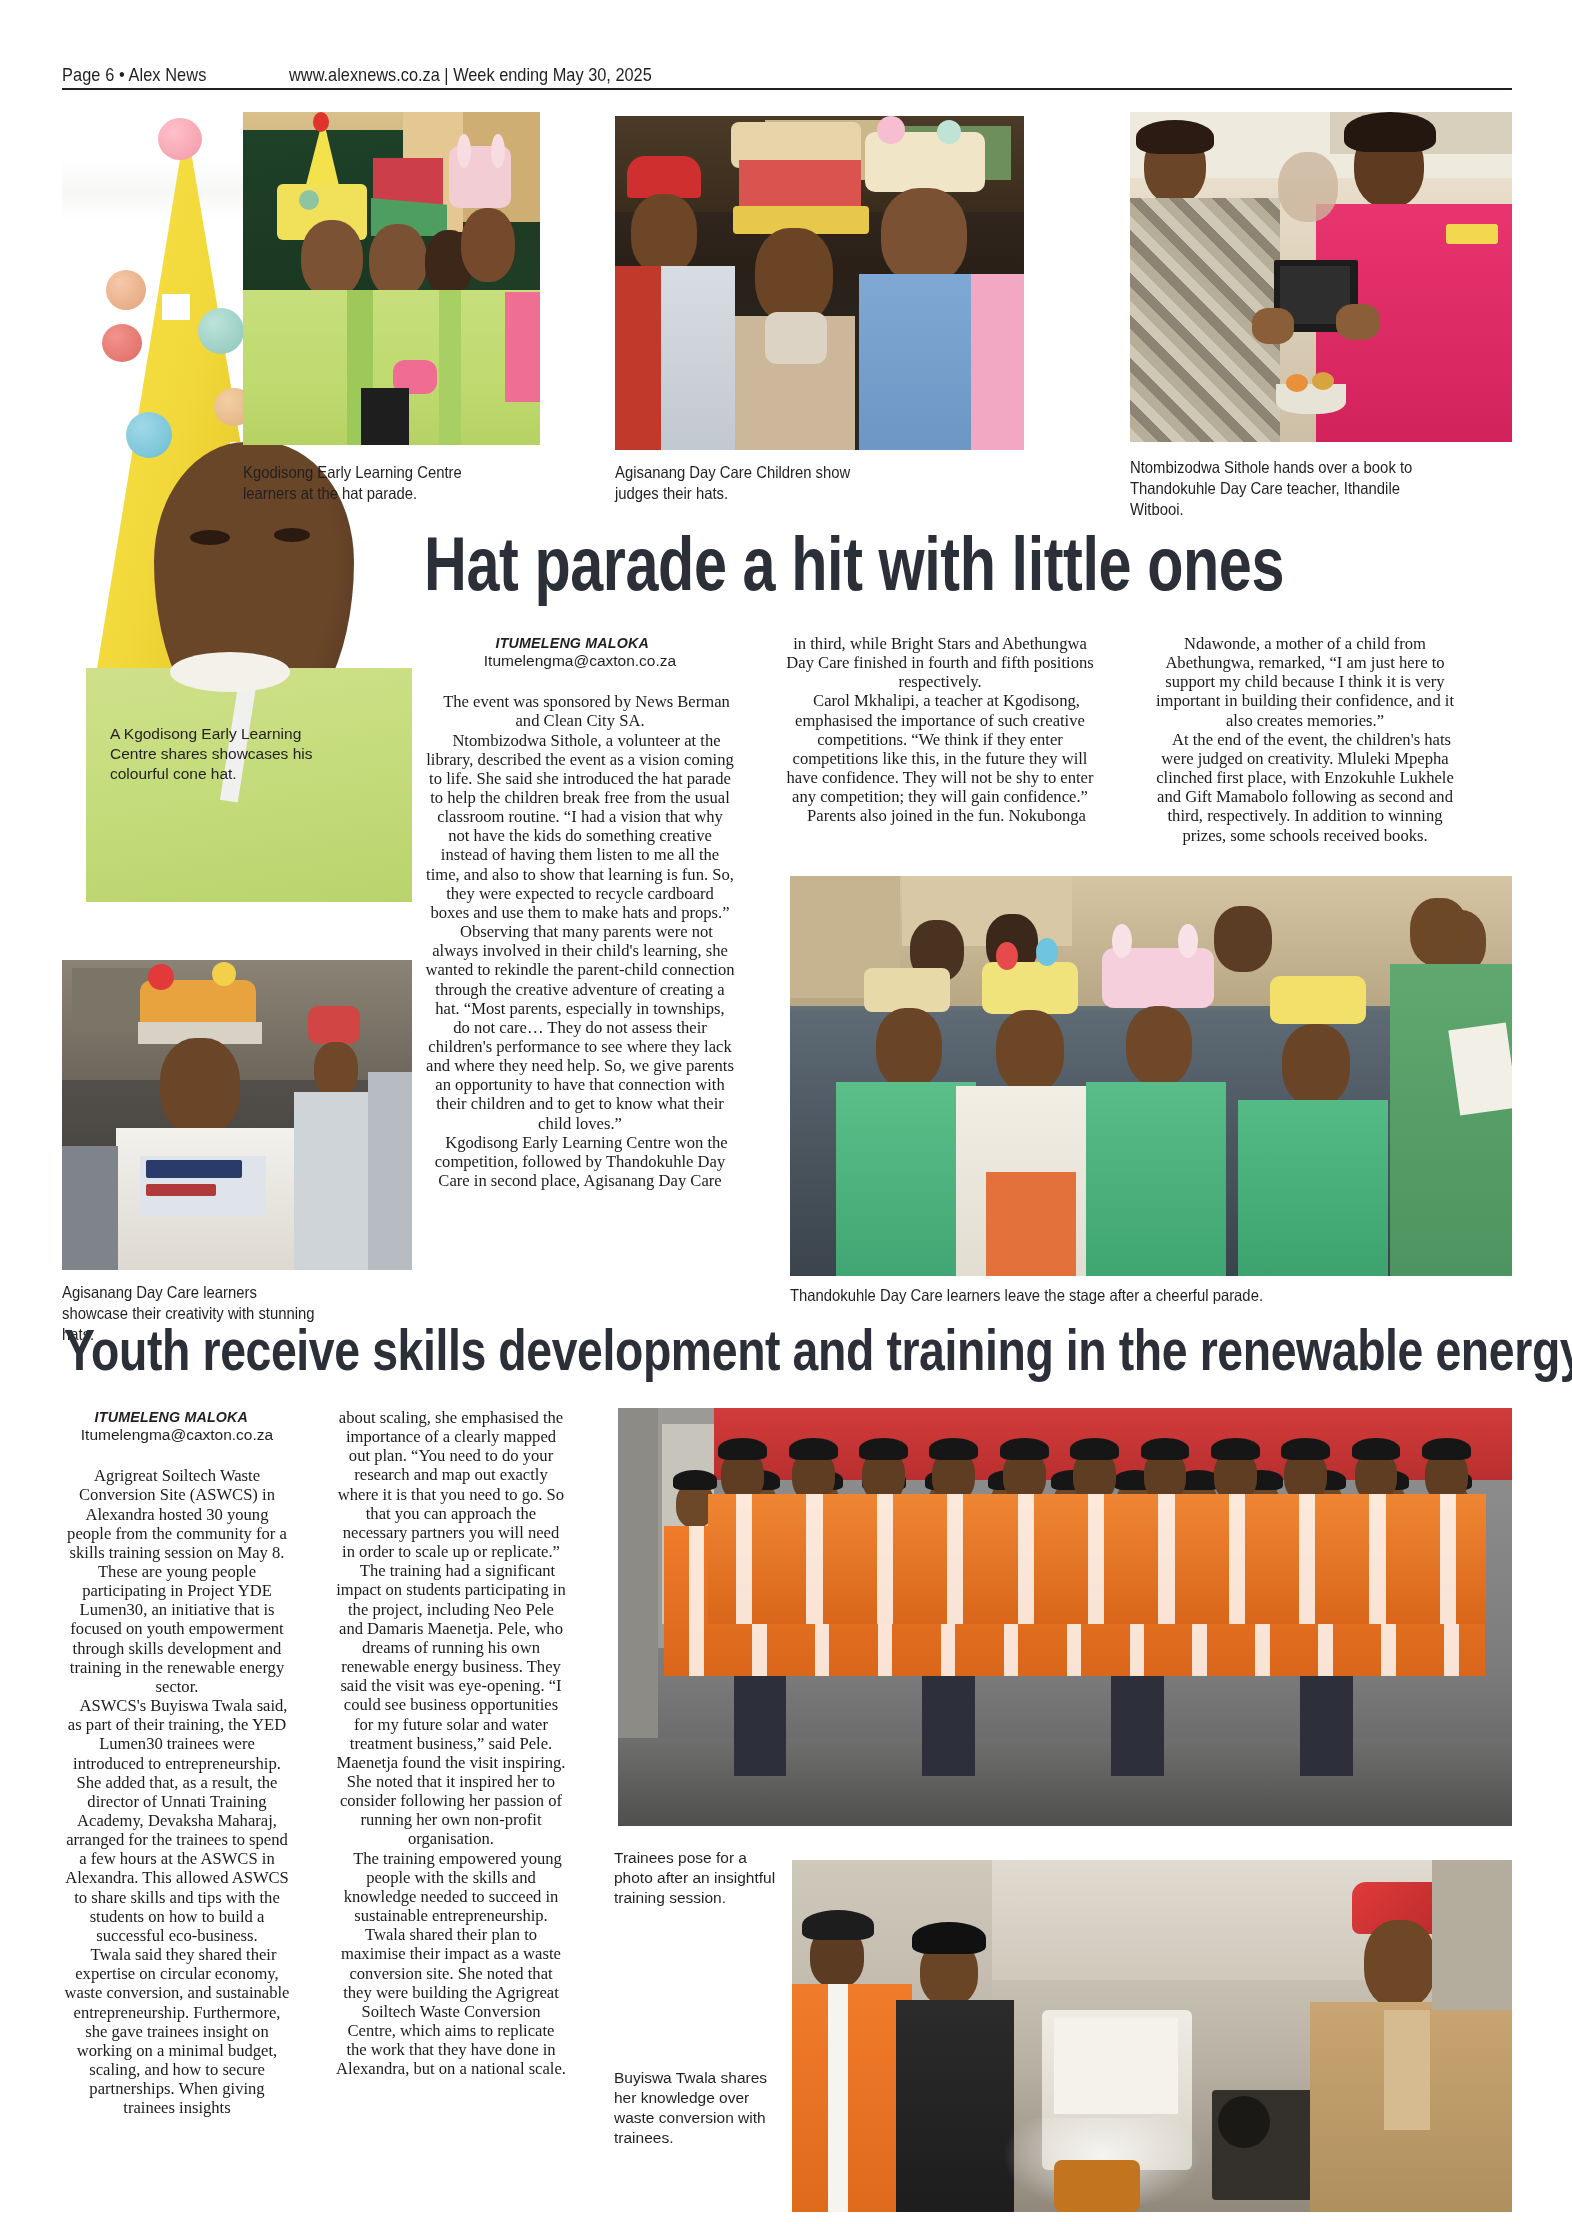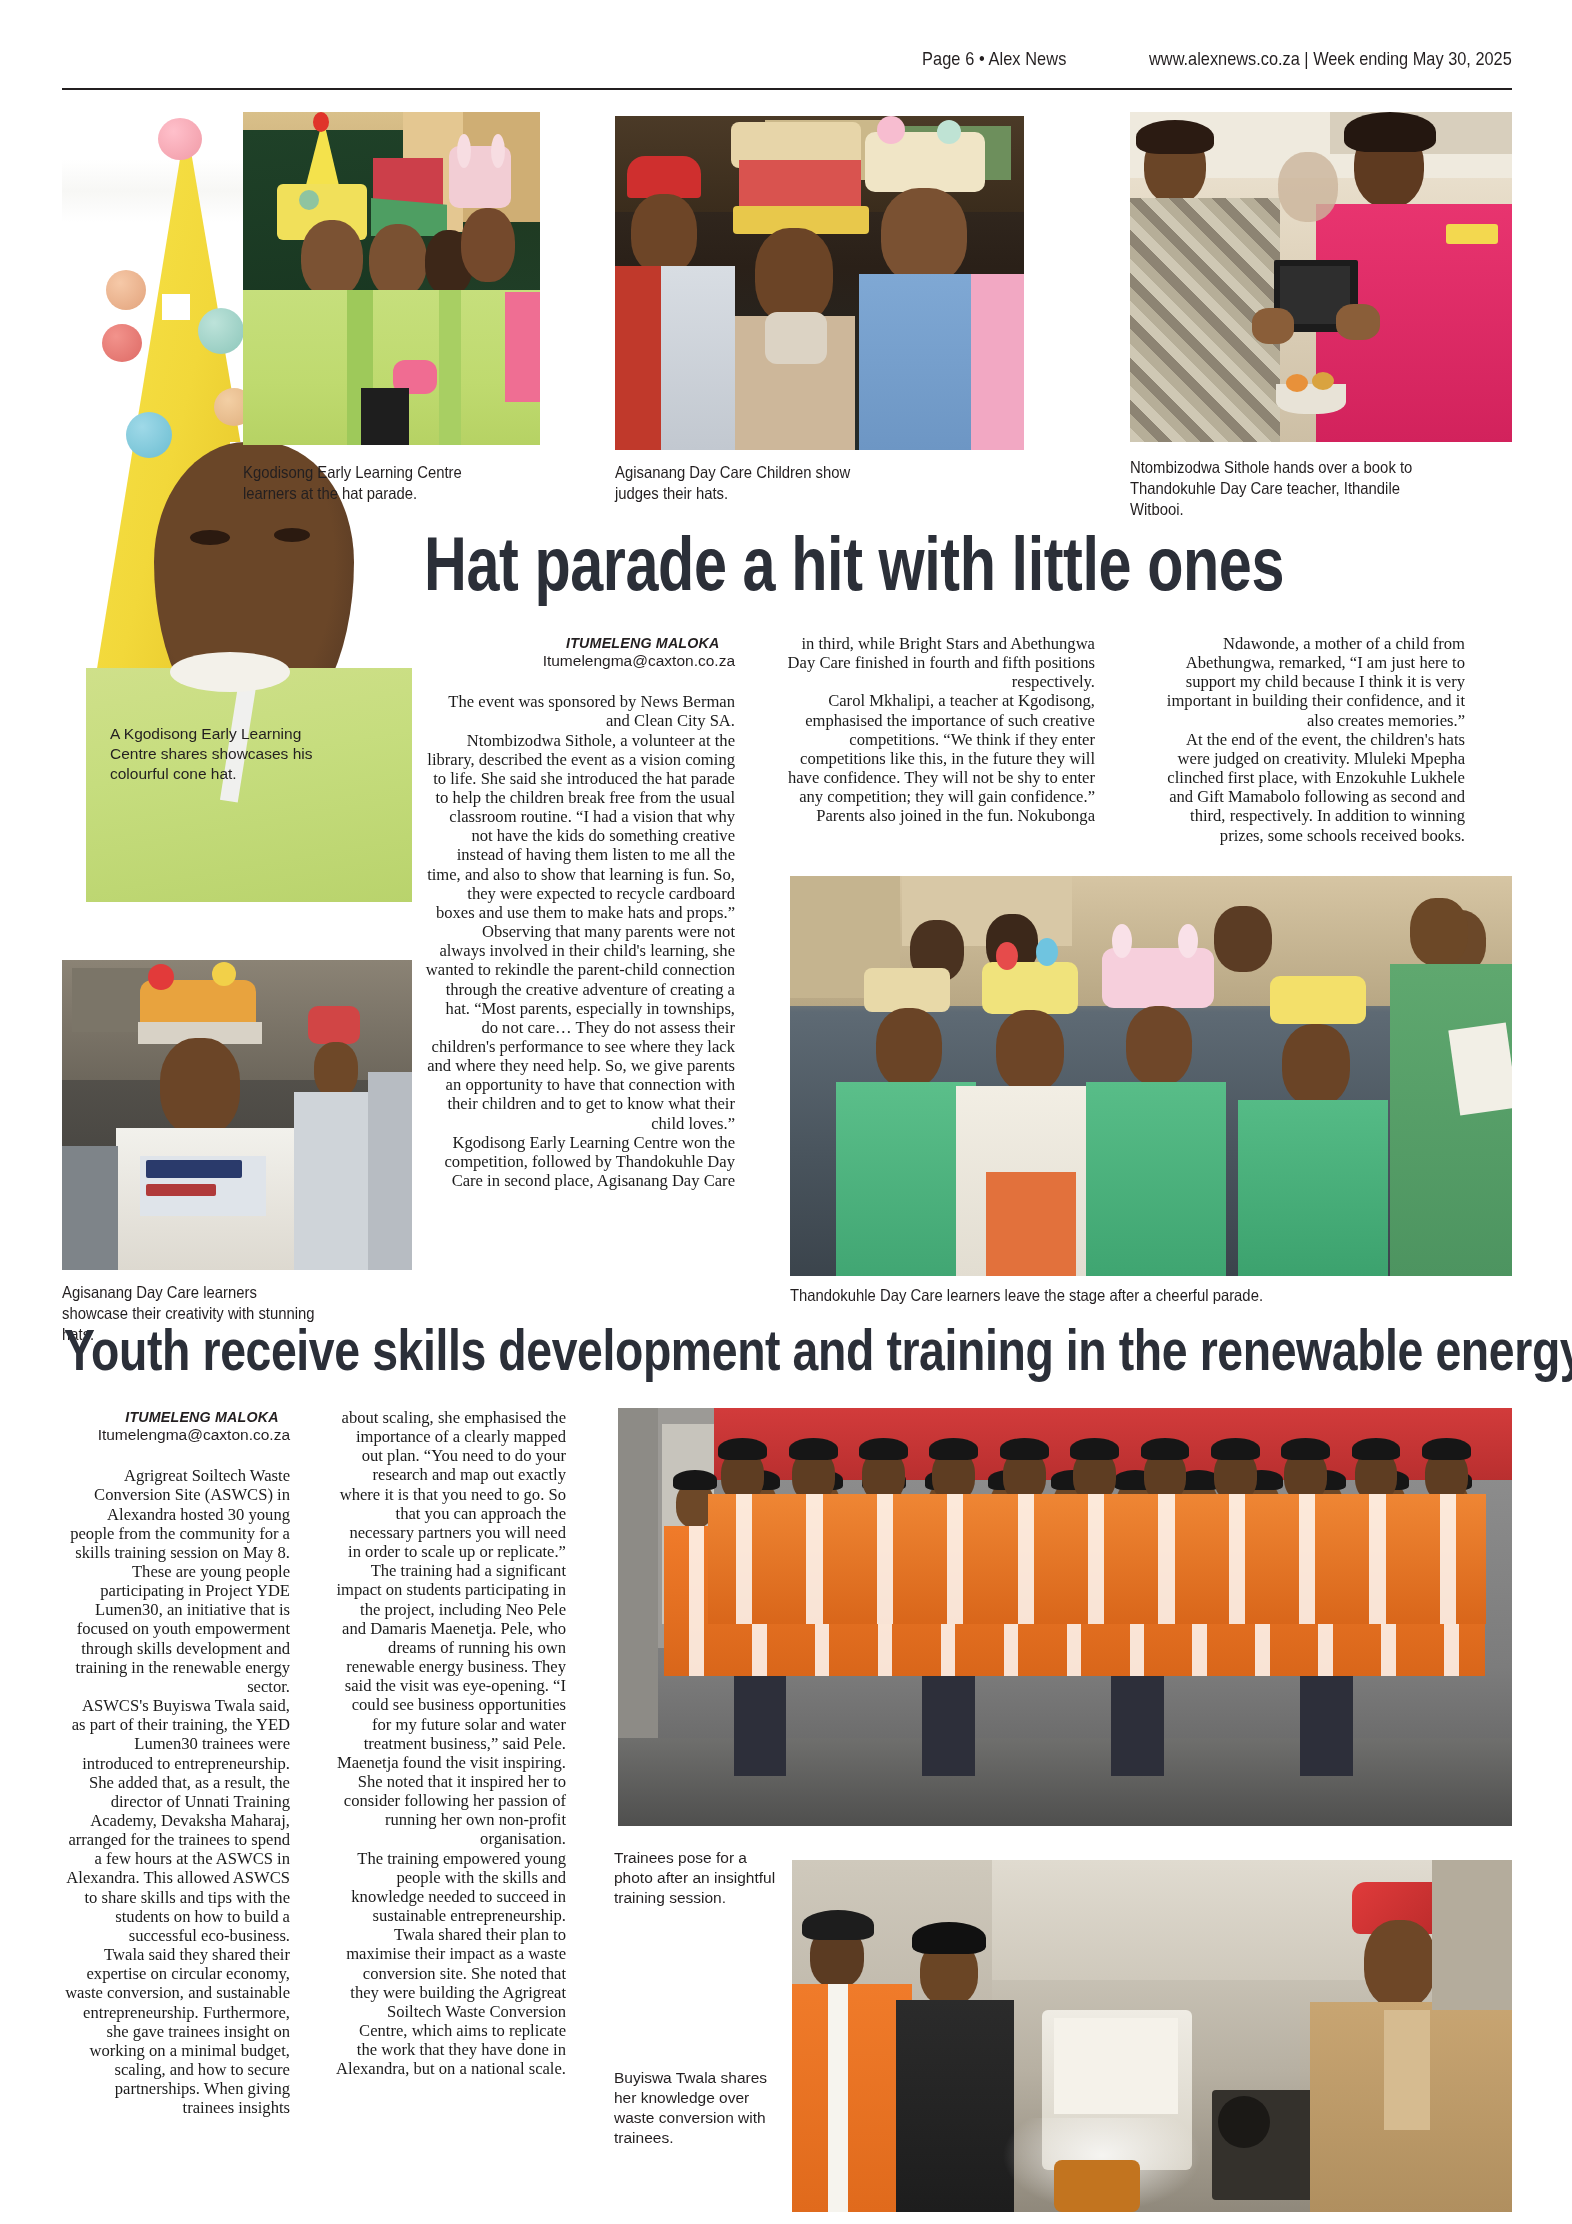--- a/index.html
+++ b/index.html
@@ -13,22 +13,22 @@
   .page {
     position: relative;
     width: 1572px;
     height: 2224px;
     background: #ffffff;
   }
 
   
   .masthead {
     position: absolute;
-    left: 62px; top: 40px; width: 1450px; height: 30px;
-    display: flex; justify-content: flex-end; align-items: flex-end;
+    left: 62px; top: 56px; width: 1450px; height: 30px;
+    display: flex; justify-content: flex-start; align-items: flex-end;
   }
   .masthead-left {
     font-family: "Liberation Sans Narrow", "Liberation Sans", sans-serif;
     font-size: 19px; color: #231f20; letter-spacing: 0.1px;
     transform: scaleX(0.86); transform-origin: left bottom;
   }
   .masthead-right {
     font-family: "Liberation Sans Narrow", "Liberation Sans", sans-serif;
     font-size: 19px; color: #231f20;
     transform: scaleX(0.86); transform-origin: right bottom;
@@ -85,21 +85,21 @@
   .byline-mail {
     font-family: "Liberation Sans", sans-serif;
     font-size: 15.5px; color: #231f20; margin-top: 1px;
   }
   .body-col {
     position: absolute;
     font-family: "Liberation Serif", serif;
     font-size: 16.6px;
     line-height: 1.155;
     color: #1b1b1b;
-    text-align: right;
+    text-align: center;
     hyphens: none;
   }
   .body-col p { text-indent: 13px; }
   .body-col p.first { text-indent: 0; }
   .body-col .byline-block { margin-bottom: 22px; }
 </style>
 </head>
 <body>
 
 <div class="page">

